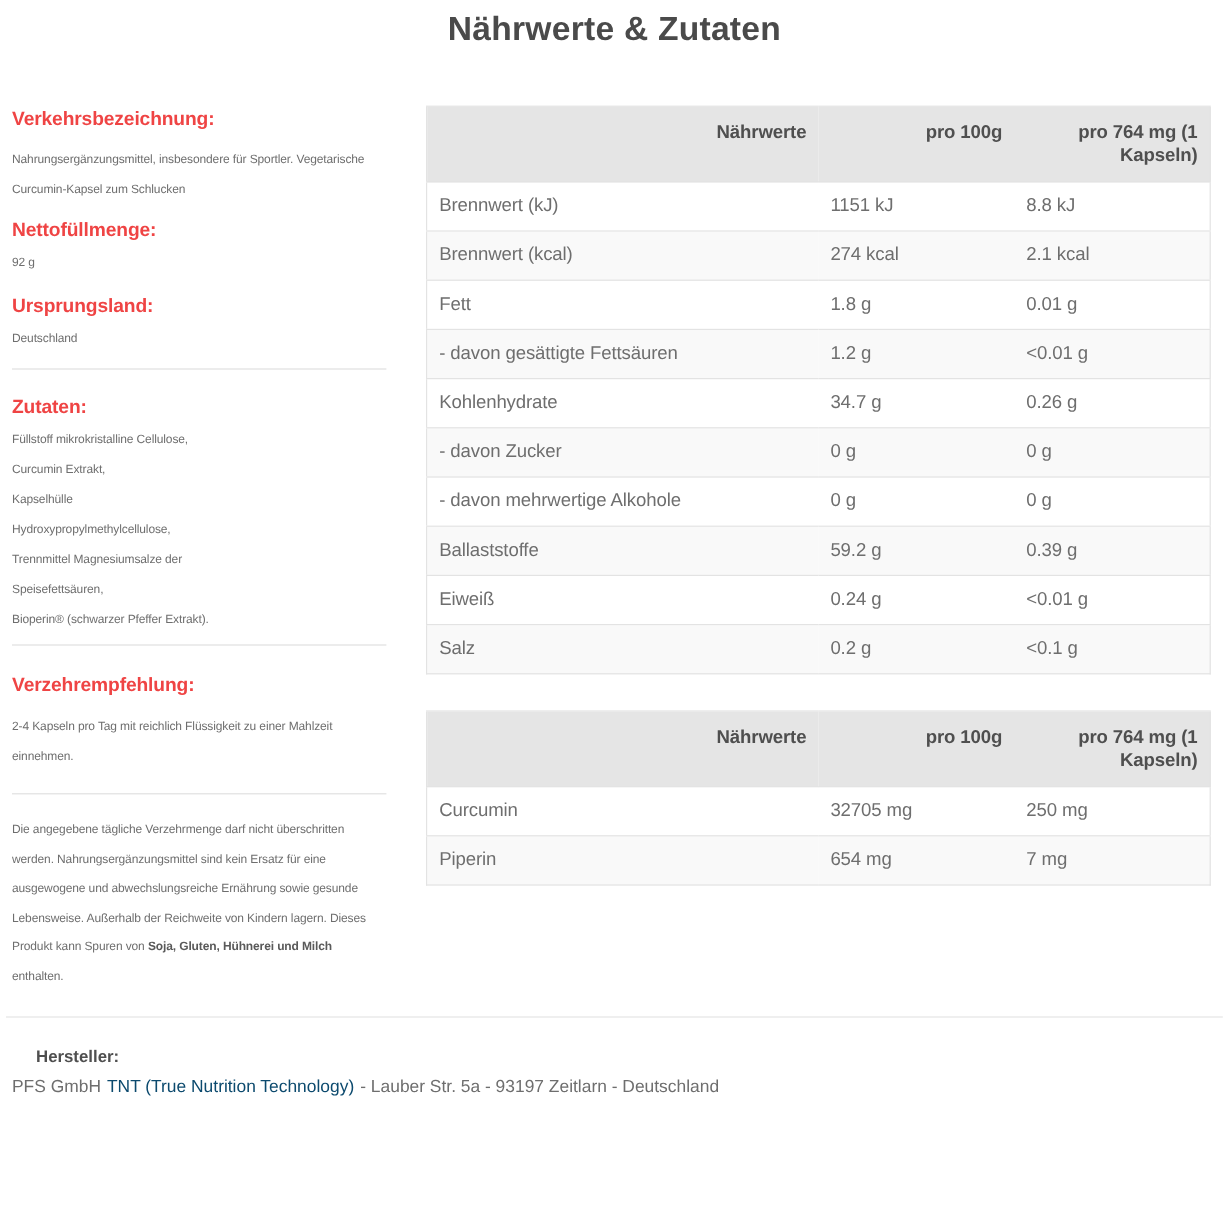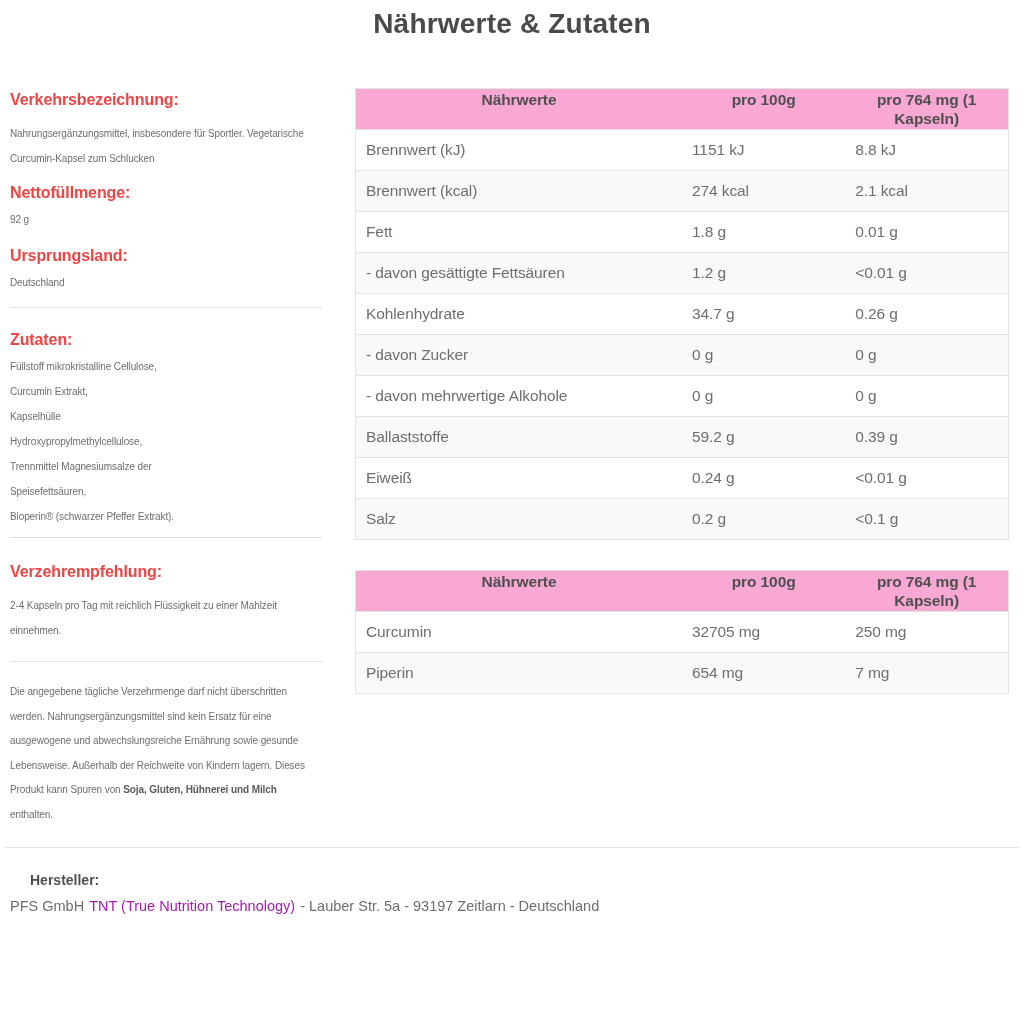--- a/index.html
+++ b/index.html
@@ -58,26 +58,26 @@
     width: 100%;
     border-collapse: collapse;
     border: 1px solid #e3e3e3;
     font-size: 15.5px;
     color: #6e6e6e;
     letter-spacing: -0.1px;
     background: #ffffff;
   }
   table.nutri.second { margin-top: 30px; }
   table.nutri th {
-    background: #f9a8d4;
-    text-align: center;
+    background: #e5e5e5;
+    text-align: right;
     vertical-align: top;
     font-weight: bold;
     color: #4f4f4f;
-    padding: 1px 10px;
+    padding: 12px 10px;
     line-height: 19px;
     border-top: 1px solid #e3e3e3;
   }
   table.nutri td {
     padding: 11px 10px;
     line-height: 18px;
     border-top: 1px solid #e3e3e3;
     vertical-align: middle;
   }
   table.nutri .c0 { width: 50%; }
@@ -90,21 +90,21 @@
     border: none; border-top: 1px solid #e4e4e4;
     margin: 20px 5px 20px 5px;
   }
   .footer { padding: 0 10px; }
   .footer .h-small {
     font-size: 14px; line-height: 24px; font-weight: bold;
     color: #4f4f4f; margin-bottom: 2px; margin-left: 20px;
   }
   .footer .addr { font-size: 14.5px; line-height: 24px; color: #6e6e6e; }
   .brand-link {
-    color: #a21caf; text-decoration: none; cursor: pointer;
+    color: #0c4a6e; text-decoration: none; cursor: pointer;
     margin: 0 1px 0 5px;
   }
 </style>
 </head>
 <body>
 
 <div class="page">
 
   <h2 class="page-title">Nährwerte &amp; Zutaten</h2>
 

